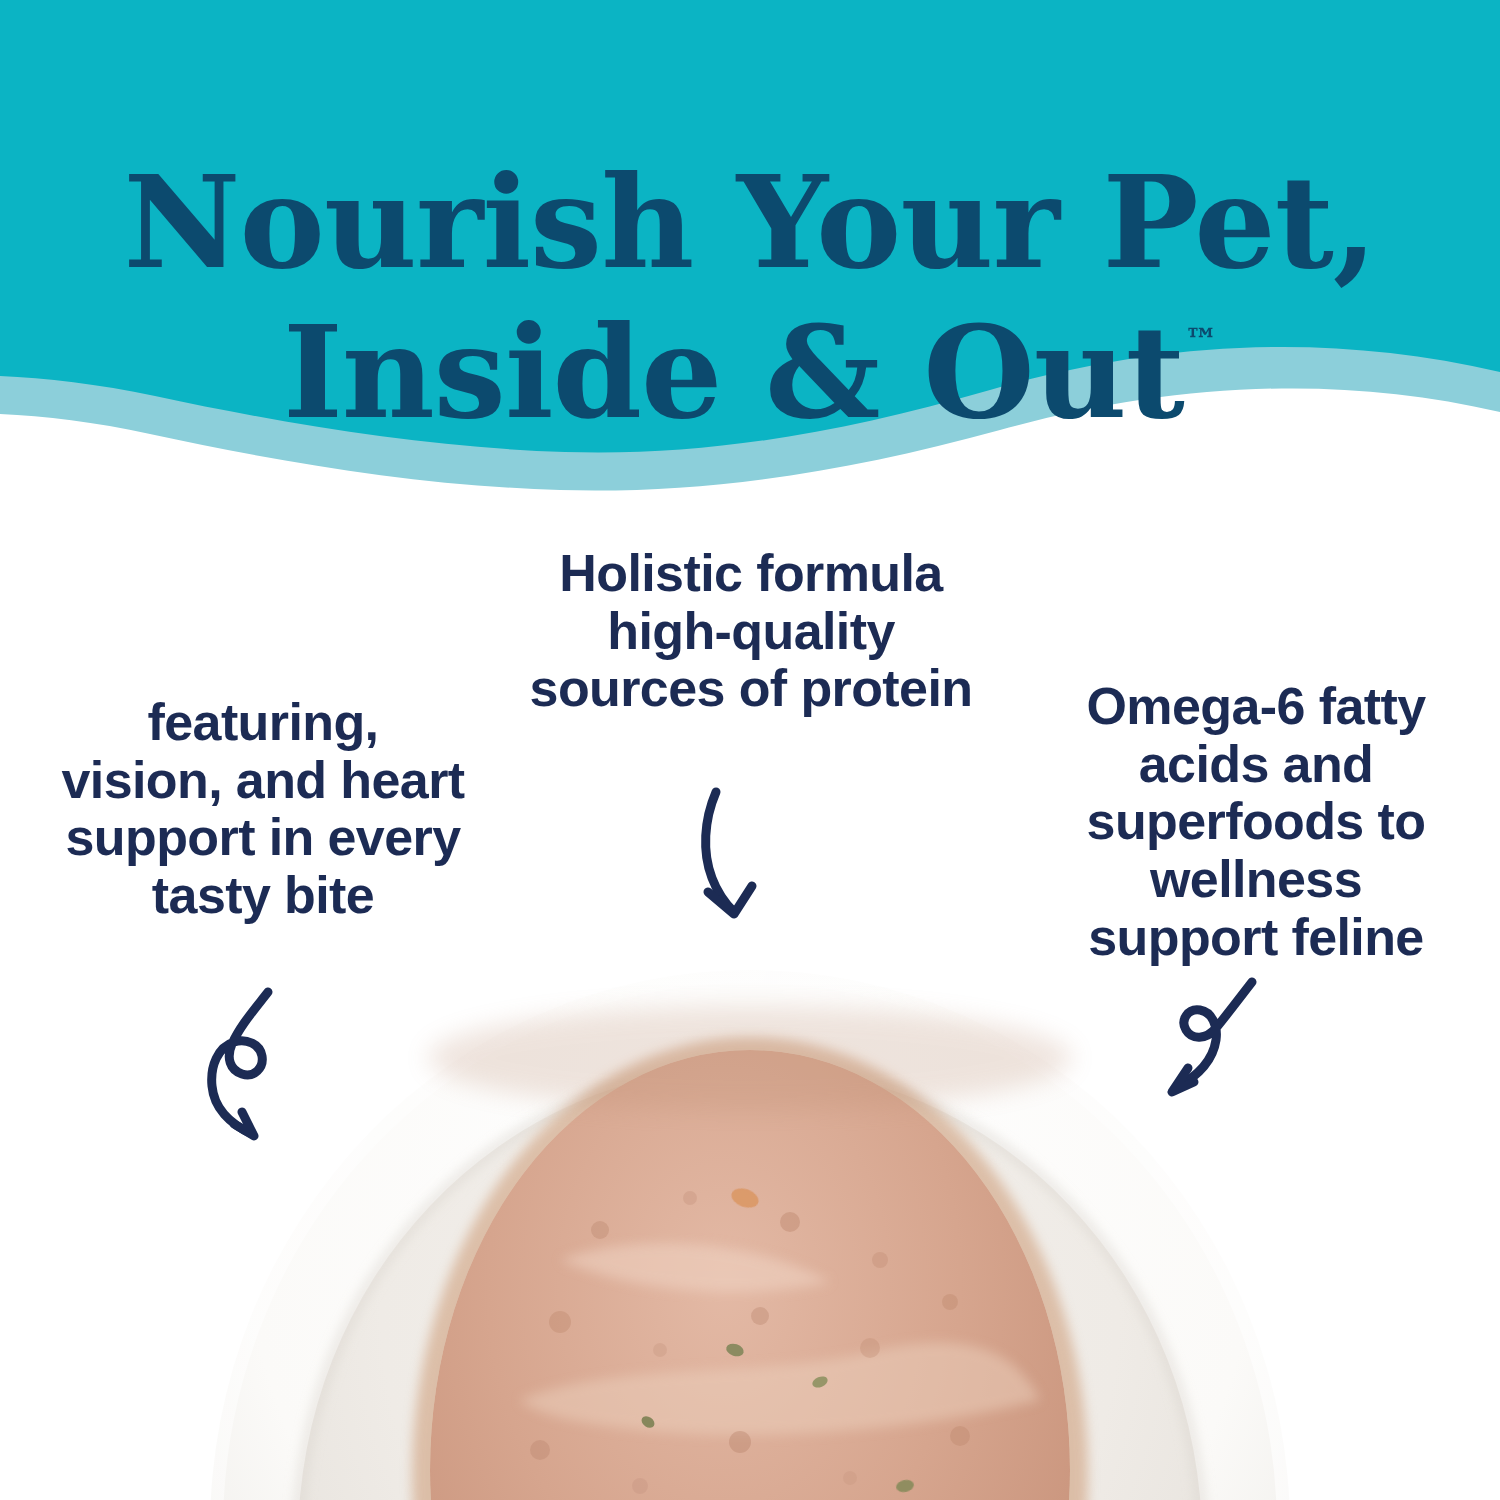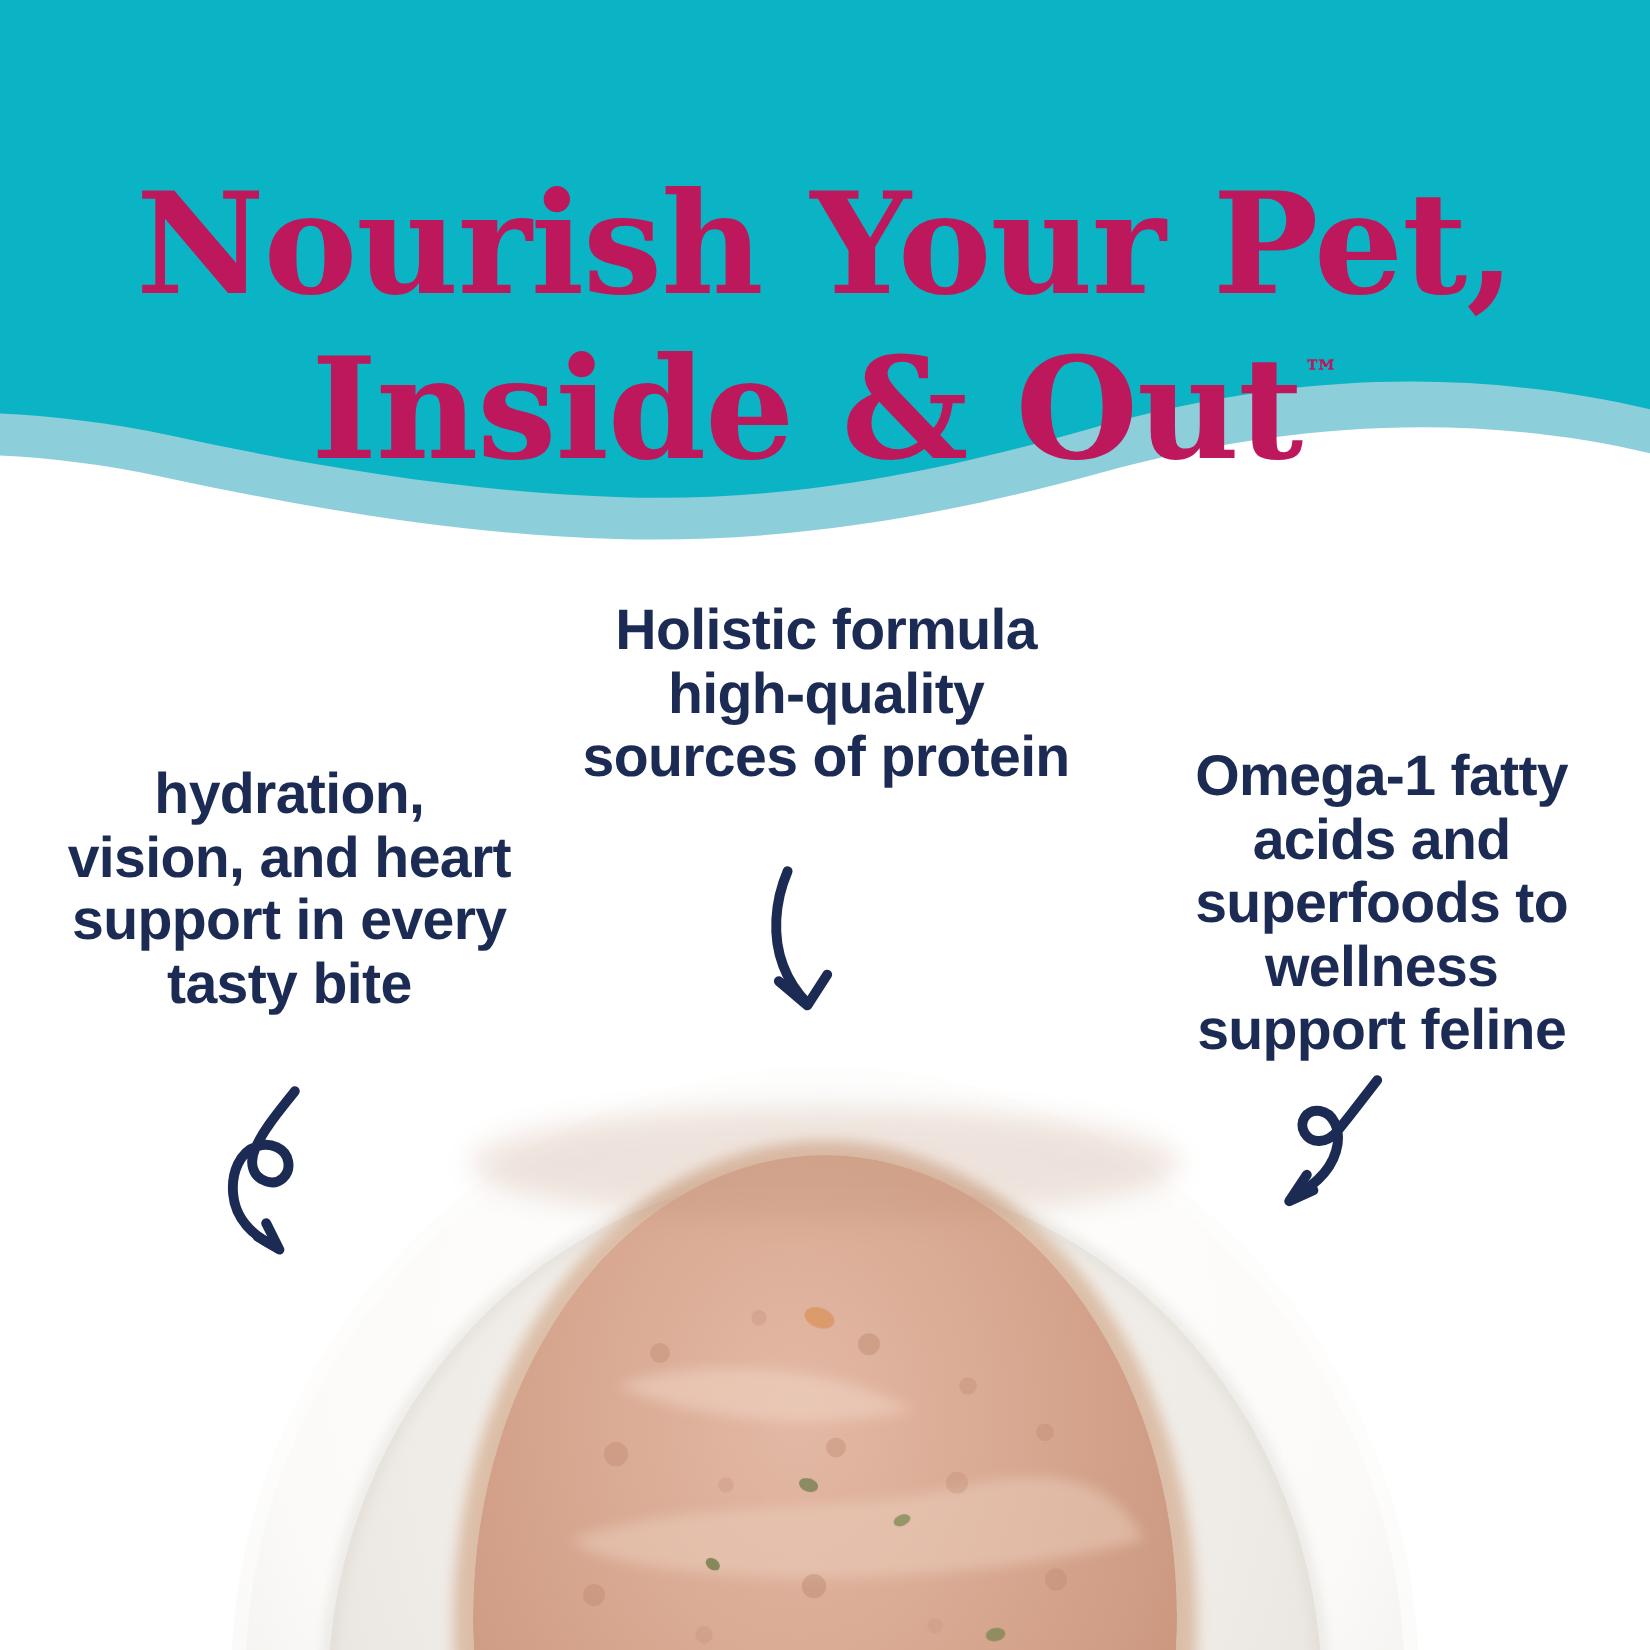--- a/index.html
+++ b/index.html
@@ -30,21 +30,21 @@
     overflow: hidden;
   }
   .banner svg { display: block; width: 1500px; height: 500px; }
 
   .banner-title {
     position: absolute;
     left: 0;
     top: 62px;
     width: 1500px;
     text-align: center;
-    color: #be185d;
+    color: #0c4a6e;
     font-family: "DejaVu Serif", "Liberation Serif", serif;
     font-weight: 700;
     font-size: 128px;
     line-height: 1.17;
     letter-spacing: -1px;
     pointer-events: none;
   }
   .banner-title .line { display: block; white-space: nowrap; }
   .tm {
     font-size: 0.26em;
@@ -241,21 +241,21 @@
           <ellipse cx="1010" cy="700" rx="11" ry="7" fill="#cf8044" transform="rotate(-18 1010 700)"></ellipse>
           <ellipse cx="505" cy="586" rx="10" ry="7" fill="#d2854a" transform="rotate(40 505 586)"></ellipse>
         </g>
       </g>
 
       <ellipse cx="750" cy="128" rx="322" ry="52" fill="#b98a6e" opacity="0.22" filter="url(#softer)"></ellipse>
     </svg>
   </div>
 
   <div class="callout" id="callout-left">
-    <span class="line">hydration,</span>
+    <span class="line">featuring,</span>
     <span class="line">vision, and heart</span>
     <span class="line">support in every</span>
     <span class="line">tasty bite</span>
   </div>
 
   <div class="arrow" id="arrow-left">
     <svg viewBox="0 0 170 160">
       <path d="M86,4
                C72,22 58,38 50,56
                C44,70 48,82 60,86
@@ -276,21 +276,21 @@
   <div class="arrow" id="arrow-center">
     <svg viewBox="0 0 130 140">
       <path d="M48,6
                C36,34 34,66 44,92
                C50,108 58,118 66,126" fill="none" stroke="#1c2b54" stroke-width="9" stroke-linecap="round" stroke-linejoin="round"></path>
       <path d="M40,106 L66,128 L84,100" fill="none" stroke="#1c2b54" stroke-width="9" stroke-linecap="round" stroke-linejoin="round"></path>
     </svg>
   </div>
 
   <div class="callout" id="callout-right">
-    <span class="line">Omega-1 fatty</span>
+    <span class="line">Omega-6 fatty</span>
     <span class="line">acids and</span>
     <span class="line">superfoods to</span>
     <span class="line">wellness</span>
     <span class="line">support feline</span>
   </div>
 
   <div class="arrow" id="arrow-right">
     <svg viewBox="0 0 170 130">
       <path d="M134,4
                C120,22 108,38 98,50

